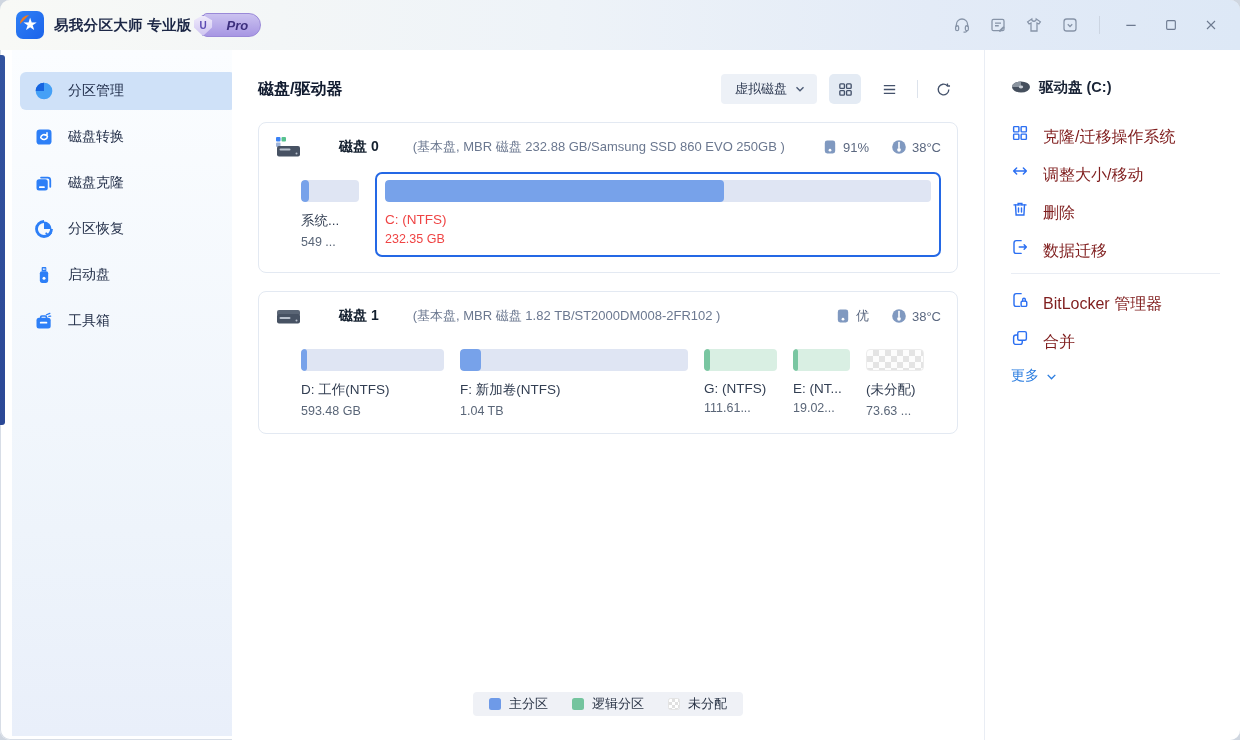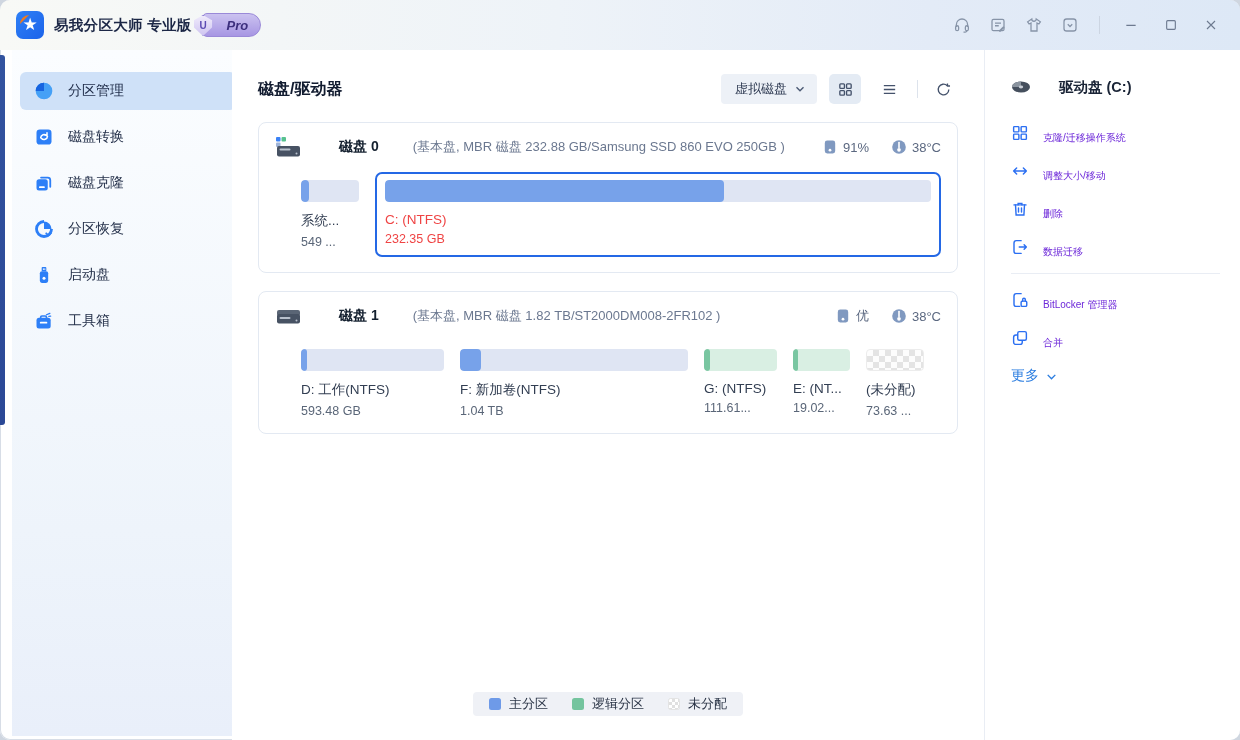--- a/index.html
+++ b/index.html
@@ -83,26 +83,26 @@
   .legend { position:absolute; bottom:24px; left:50%; transform:translateX(-50%);
     height:24px; background:#eff1f6; border-radius:4px; display:flex; align-items:center; gap:24px; padding:0 16px; }
   .legend-item { display:flex; align-items:center; gap:8px; font-size:13px; color:#2a3446; white-space:nowrap; }
   .sw { width:12px; height:12px; border-radius:2.5px; }
   .sw.primary { background:#6e9ae8; }
   .sw.logical { background:#74c49e; }
   .sw.unalloc { background-image:conic-gradient(#e0e0e0 25%,#ffffff 25% 50%,#e0e0e0 50% 75%,#ffffff 75%); background-size:6px 6px; border:1px solid #e3e3e3; }
 
   
   .rpanel { position:absolute; top:50px; right:0; width:256px; bottom:0; background:#fff; border-left:1px solid #e9edf4; padding:24px 20px 0 26px; }
-  .rp-head { display:flex; align-items:center; gap:28px; height:26px; margin-bottom:14px; }
+  .rp-head { display:flex; align-items:center; gap:8px; height:26px; margin-bottom:14px; }
   .rp-head svg { width:20px; height:16px; }
   .rp-title { font-size:14.5px; font-weight:bold; color:#1a2436; }
   .rp-item { display:flex; align-items:center; gap:14px; height:38px; color:#2b6ff2; cursor:pointer; }
   .rp-item svg { width:18px; height:18px; flex:0 0 auto; }
-  .rp-label { font-size:10px; color:#6d28d9;margin-top:9px; }
+  .rp-label { font-size:16px; color:#7f1d1d;margin-top:9px; }
   .rp-divider { height:1px; background:#e9edf4; margin:7px 0; }
   .rp-more { display:flex; align-items:center; gap:6px; height:38px; cursor:pointer; color:#2b7de0; }
   .rp-more-label { font-size:14px; color:#2b7de0; }
   .rp-more svg { width:13px; height:13px; }
 </style>
 </head>
 <body>
 
 <div class="window">
 

